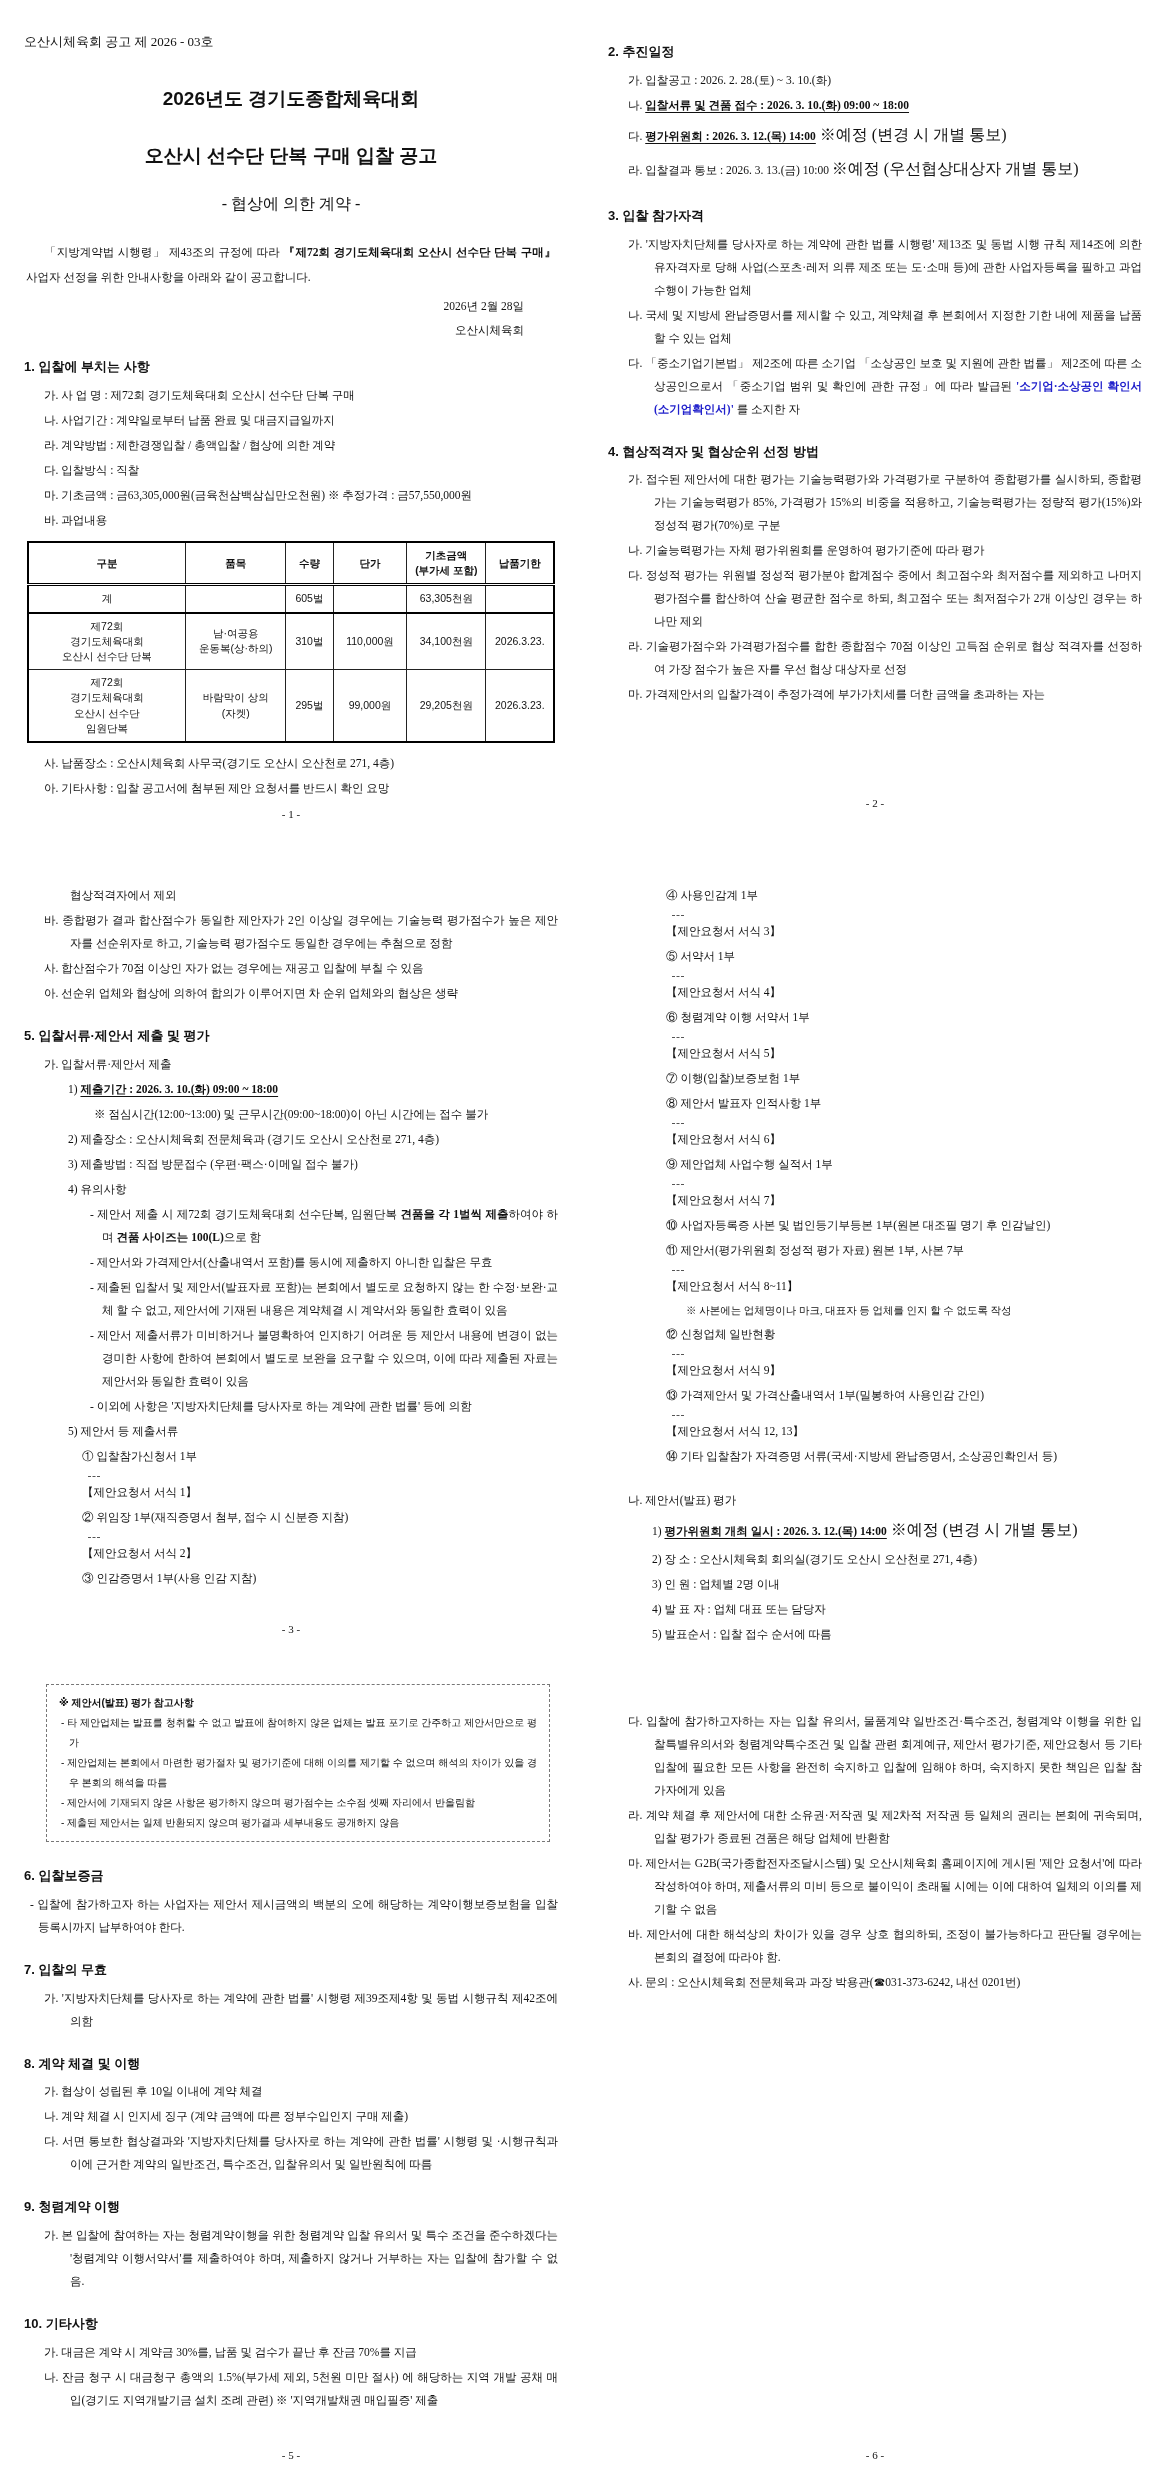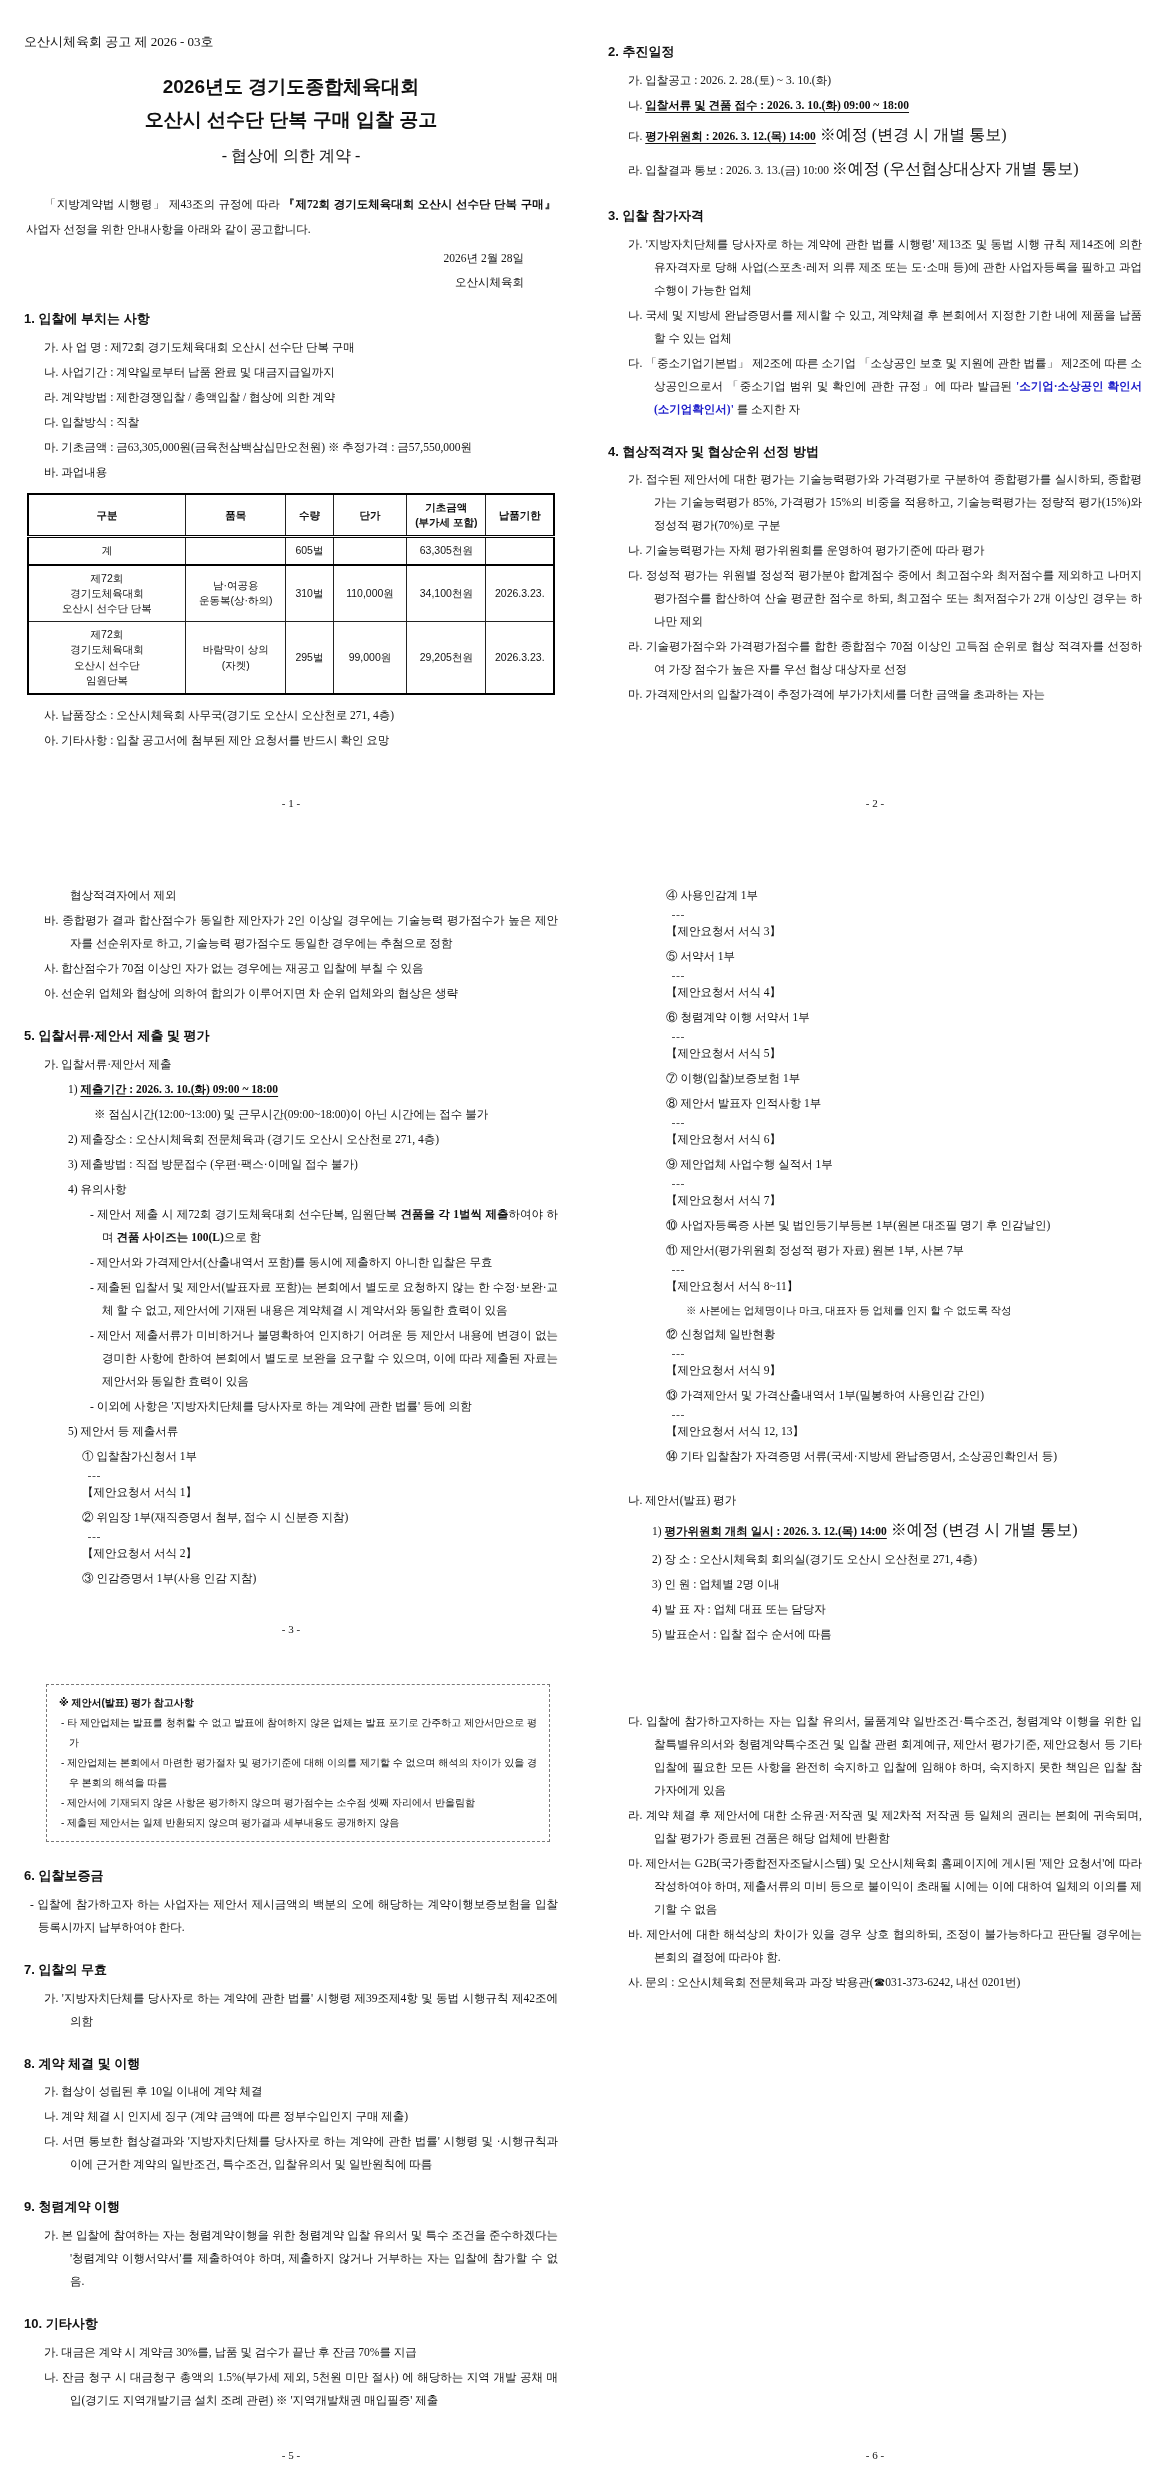--- a/index.html
+++ b/index.html
@@ -10,21 +10,21 @@
   }
   .sheet {
     box-sizing:border-box; padding:28px 26px 14px 24px; overflow:hidden;
     display:flex; flex-direction:column;
     font-family:"Liberation Serif","DejaVu Serif",serif;
     font-size:11.5px; line-height:2.0;
   }
   .b { margin:1px 0; }
   .docnum { font-size:13px; margin-bottom:16px; }
   .title { text-align:center; font-weight:bold; font-size:19px; line-height:1.5;
-           font-family:"Liberation Sans","DejaVu Sans",sans-serif; margin:2px 0; }
+           font-family:"Liberation Sans","DejaVu Sans",sans-serif; margin:14px 0; }
   .subtitle { text-align:center; font-size:16px; margin:4px 0 14px; }
   .para { text-indent:1.6em; text-align:justify; line-height:2.15; margin:6px 2px; }
   .right { text-align:right; padding-right:34px; line-height:1.9; }
   .h1 { font-family:"Liberation Sans","DejaVu Sans",sans-serif; font-weight:bold;
         font-size:13px; margin:14px 0 5px; line-height:1.6; }
   .li0 { padding-left:14px; text-indent:-8px; text-align:justify; }
   .li1 { padding-left:46px; text-indent:-26px; text-align:justify; }
   .li2 { padding-left:64px; text-indent:-20px; text-align:justify; }
   .li3 { padding-left:84px; text-indent:-14px; text-align:justify; }
   .li3d { padding-left:78px; text-indent:-12px; text-align:justify; line-height:2.0; }

